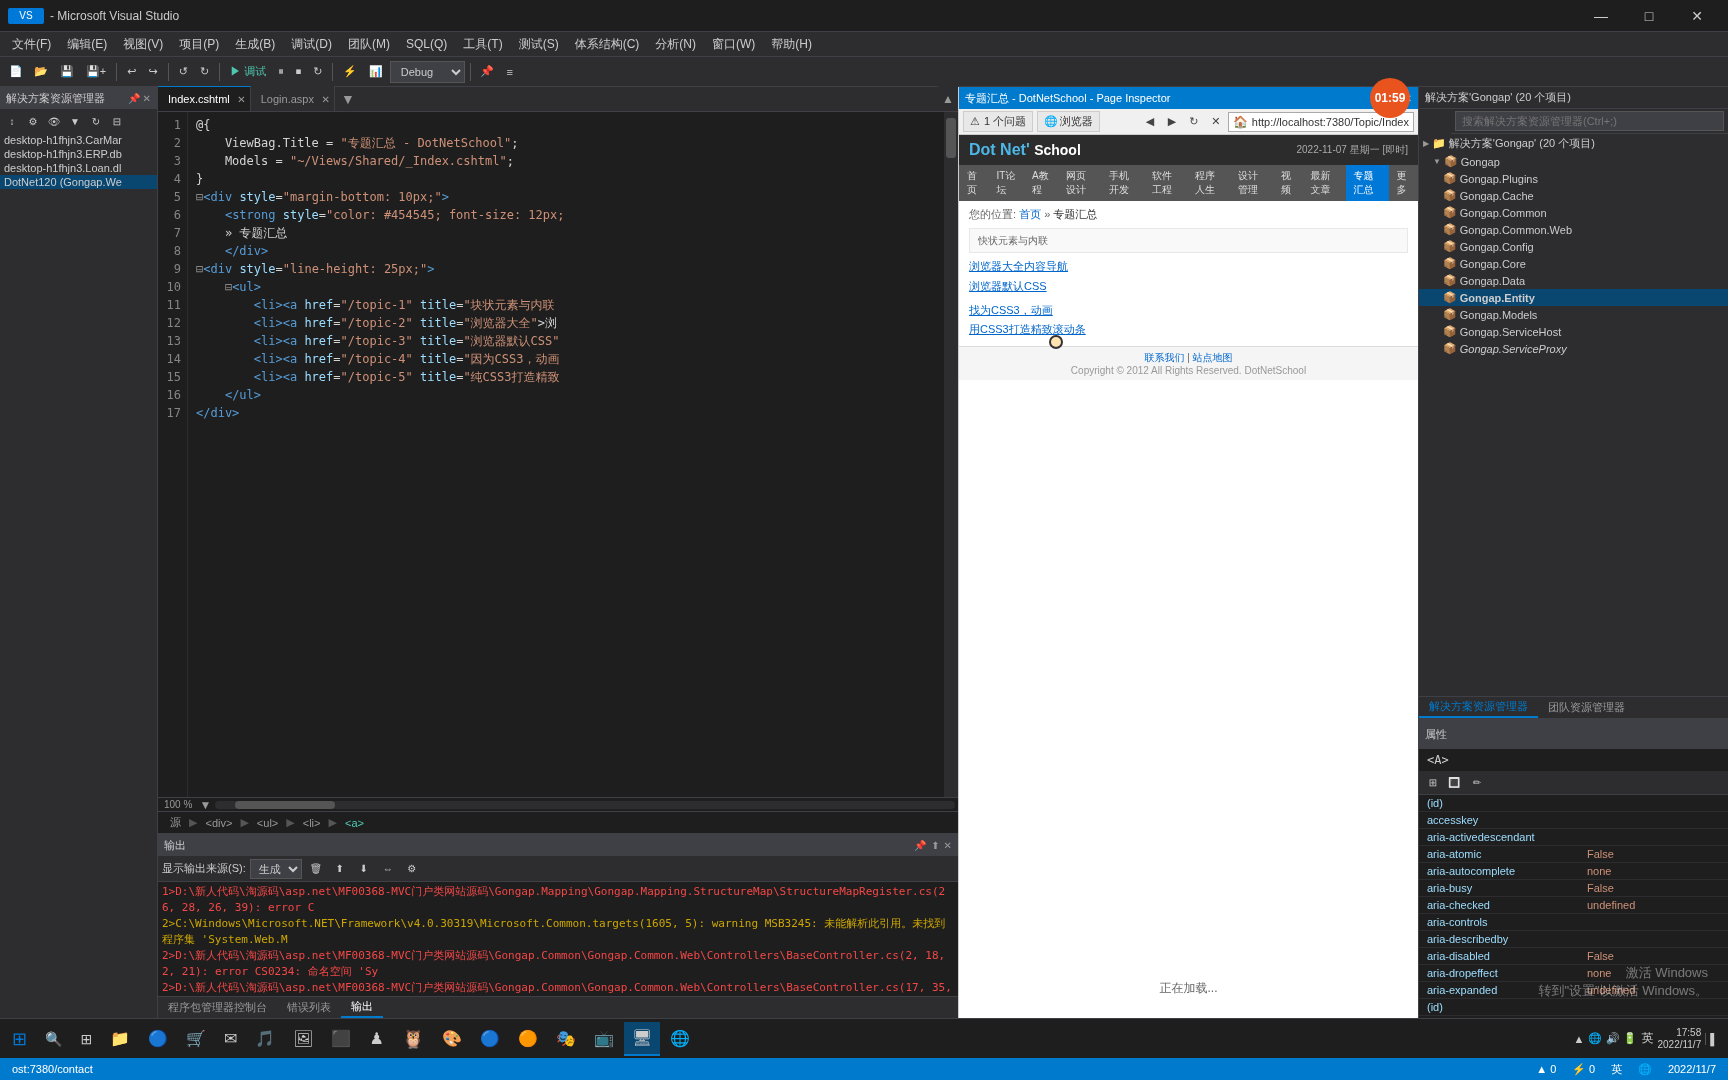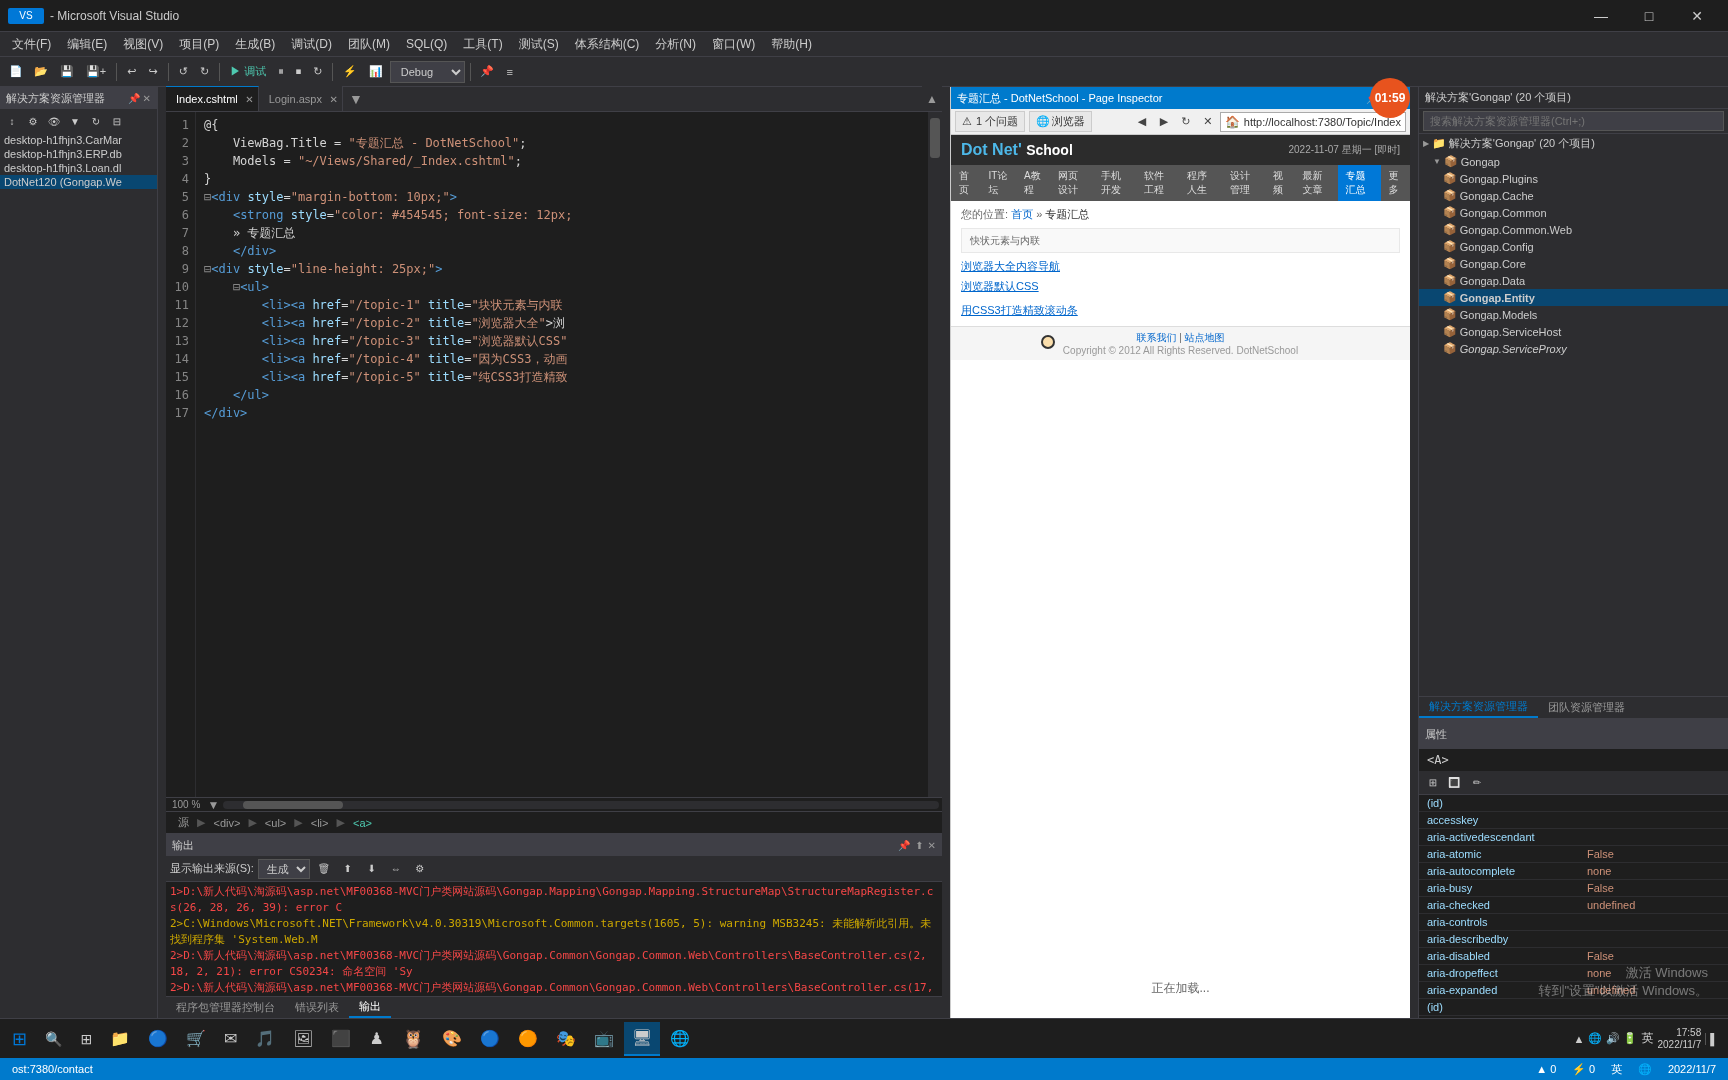--- a/index.html
+++ b/index.html
@@ -158,21 +158,21 @@
   <button class="toolbar-btn">📊</button>
   <select class="debug-dropdown">
     <option>Debug</option>
     <option>Release</option>
   </select>
   <div class="toolbar-sep"></div>
   <button class="toolbar-btn">📌</button>
   <button class="toolbar-btn">≡</button>
 </div>
 
-<div style="display: flex; height: calc(1080px - 32px - 25px - 30px - 22px - 40px); gap: 8px;">
+<div style="display: flex; height: calc(1080px - 32px - 25px - 30px - 22px - 40px);">
 
   <div class="left-panel">
     <div class="panel-header">
       <span>解决方案资源管理器</span>
       <div style="display: flex; gap: 2px;">
         <span style="cursor:pointer; color: #999; font-size: 10px;">📌</span>
         <span style="cursor:pointer; color: #999; font-size: 10px;">✕</span>
       </div>
     </div>
     <div class="panel-toolbar">
@@ -381,20 +381,21 @@
       <div style="padding: 6px 10px; background: white;">
         <div style="font-size: 11px; color: #666; margin-bottom: 6px; display: flex; align-items: center; gap: 4px;">
           <span>您的位置: <a style="color: #0066cc; text-decoration: none;">首页</a> » <span style="color: #333;">专题汇总</span></span>
         </div>
         <div style="background: #f9f9f9; border: 1px solid #e8e8e8; padding: 4px 8px; margin-bottom: 4px;">
           <span style="font-size: 10px; color: #666;">快状元素与内联</span>
         </div>
         <a class="site-link">浏览器大全内容导航</a>
         <a class="site-link">浏览器默认CSS</a>
         <div style="margin-top: 4px;">
+          <a class="site-link">找为CSS3，动画</a>
           <a class="site-link">用CSS3打造精致滚动条</a>
         </div>
       </div>
 
       <div style="position: absolute; top: 200px; left: 90px; width: 20px; height: 20px; pointer-events: none;">
         <div style="width: 14px; height: 14px; border: 2px solid #333; border-radius: 50%; background: rgba(255,200,100,0.5);"></div>
       </div>
 
       <div class="site-footer">
         <span>
@@ -413,21 +414,21 @@
   </div>
 
   <div class="right-panel">
 
     <div style="background: #2d2d30; padding: 2px 6px; height: 22px; display: flex; align-items: center; justify-content: space-between; border-bottom: 1px solid #3f3f46;">
       <div style="display: flex; gap: 6px;">
         <span style="font-size: 11px; color: #cccccc; cursor: pointer;">解决方案'Gongap' (20 个项目)</span>
       </div>
     </div>
 
-    <div style="background: #2d2d30; padding: 2px 4px; border-bottom: 1px solid #3f3f46;">
+    <div style="background: #2d2d30; padding: 2px 4px; border-bottom: 1px solid #3f3f46; margin-left: 32px;">
       <input type="text" style="width: 100%; background: rgb(63, 63, 70); border: 1px solid rgb(85, 85, 85); color: rgb(204, 204, 204); padding: 2px 6px; font-size: 11px; height: 20px;" placeholder="搜索解决方案资源管理器(Ctrl+;)">
     </div>
 
     <div class="solution-tree" style="flex: 1; overflow-y: auto;">
       <div class="sol-item" style="padding-left: 4px;">
         <span class="arrow">▶</span>
         <span style="color: #dcb67a;">📁</span>
         <span style="color: #cccccc; font-size: 11px;">解决方案'Gongap' (20 个项目)</span>
       </div>
       <div class="sol-item" style="padding-left: 14px;">

